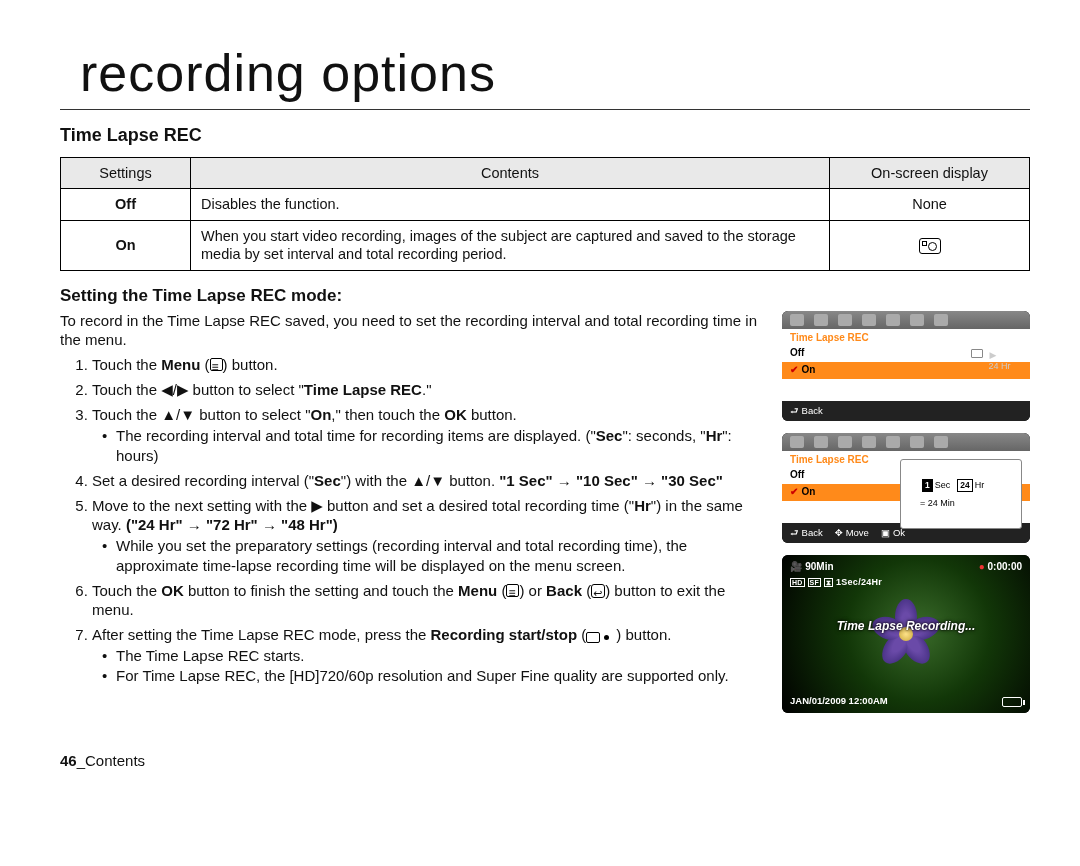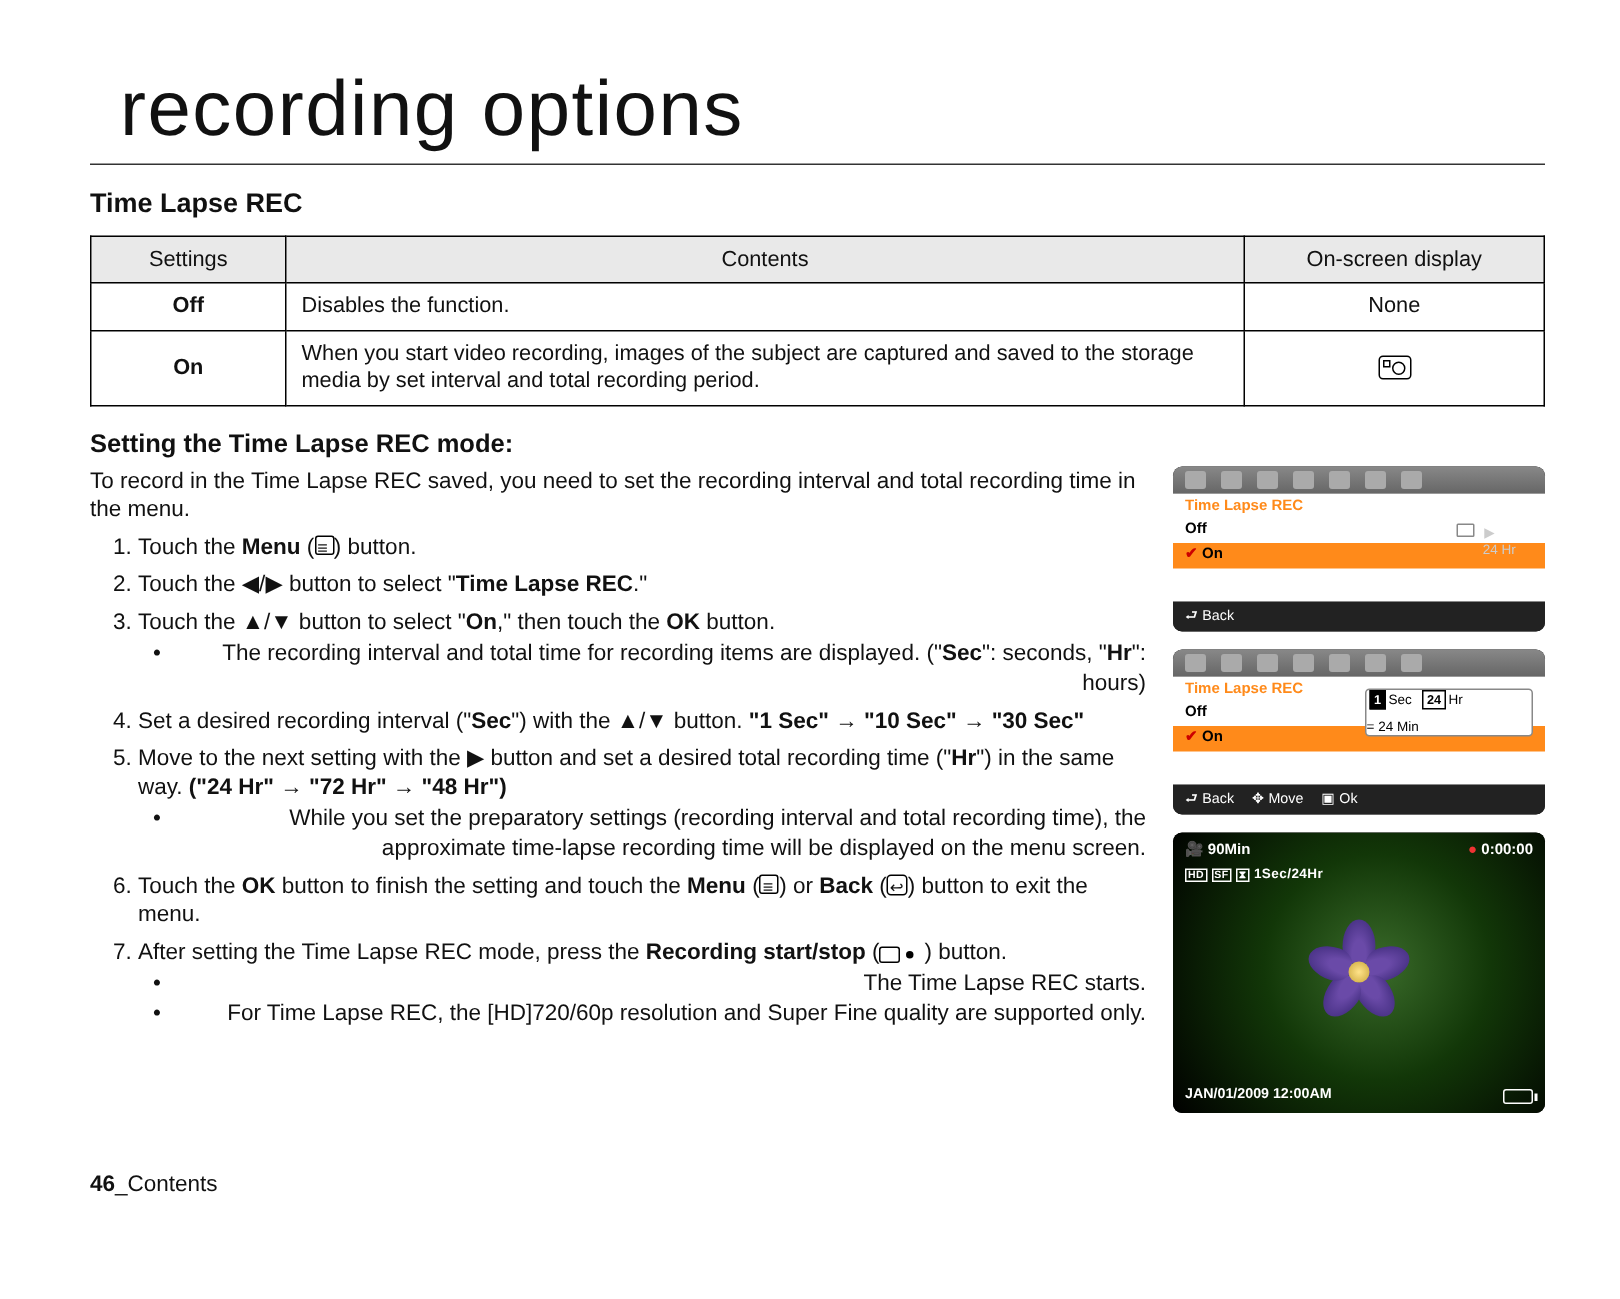--- a/index.html
+++ b/index.html
@@ -38,21 +38,21 @@
   }
   table.tlr th { background: #e9e9e9; font-weight: normal; text-align: center; }
   table.tlr td.center { text-align: center; font-weight: bold; }
   table.tlr td.center-normal { text-align: center; }
   .subhead { font-weight: bold; font-size: 17px; margin: 6px 0 4px 0; }
   .two-col { display: flex; gap: 18px; }
   .col-left { flex: 1 1 auto; }
   .col-right { width: 248px; flex: 0 0 248px; }
   ol.steps { list-style: decimal; padding-left: 32px; }
   ol.steps > li { margin: 6px 0; }
-  ol.steps > li > ul { list-style: none; padding-left: 12px; margin-top: 2px; text-align: right; }
+  ol.steps > li > ul { list-style: none; padding-left: 12px; margin-top: 2px; }
   ol.steps > li > ul > li { position: relative; padding-left: 12px; }
   ol.steps > li > ul > li::before { content: "•"; position: absolute; left: -2px; }
   .footer { margin-top: 26px; font-size: 15px; }
   .footer b { font-weight: bold; }
 
   
   .ic { display:inline-block; vertical-align:middle; }
   .ic-menu { width:13px;height:13px;border:1.5px solid #000;border-radius:2px;position:relative;top:-1px; }
   .ic-menu::before { content:"≡"; font-size:12px; position:relative; top:-3px; left:1px;}
   .ic-back { width:14px;height:14px;border:1.5px solid #000;border-radius:3px;position:relative;top:-1px;}
@@ -81,27 +81,27 @@
   .lcd-menu { background:#fff; color:#000; }
   .lcd-row { padding:2px 8px; font-weight:bold; font-size:10px;}
   .lcd-row.sel { background:#ff8a1a; color:#000; }
   .lcd-row .chk { color:#c00; margin-right:3px;}
   .lcd-side { position:relative; }
   .lcd-info { position:absolute; right:8px; top:20px; color:#ccc; font-size:9px; text-align:left;}
   .lcd-info .sec{ color:#fff; }
   .lcd-bottom { background:#222; padding:4px 8px; font-size:9.5px; display:flex; gap:12px;}
   .lcd-bottom span{display:inline-flex;align-items:center;gap:3px;}
   .popup {
-    position:absolute; right:8px; top:8px; width:112px; background:#fff; color:#000;
-    border:1px solid #888; border-radius:3px; padding:0; font-size:9px;
+    position:absolute; right:8px; top:8px; width:122px; background:#fff; color:#000;
+    border:1px solid #888; border-radius:3px; padding:19px; font-size:9px;
   }
   .popup .box{display:inline-block;border:1px solid #000;padding:0 2px;margin:0 2px;font-weight:bold;font-size:8.5px;}
   .popup .eq{margin-top:6px;}
   .lcd2-body{position:relative;height:72px;}
-  .lcd3 { position:relative; height:187px; background:radial-gradient(circle at 55% 48%, #3a6b2a 0%, #123708 45%, #000 100%);}
+  .lcd3 { position:relative; height:158px; background:radial-gradient(circle at 55% 48%, #3a6b2a 0%, #123708 45%, #000 100%);}
   .lcd3 .topinfo{position:absolute;top:6px;left:8px;right:8px;display:flex;justify-content:space-between;font-weight:bold;font-size:10px;}
   .lcd3 .reddot{color:#e33;}
   .lcd3 .tags{position:absolute;top:22px;left:8px;font-size:9px;font-weight:bold;letter-spacing:0.3px;}
   .lcd3 .banner{position:absolute;top:64px;width:100%;text-align:center;font-style:italic;font-weight:bold;font-size:12px;text-shadow:0 0 4px #000, 0 0 2px #000;}
   .lcd3 .flower{position:absolute;left:50%;top:50%;transform:translate(-50%,-50%);width:70px;height:70px;}
   .lcd3 .dt{position:absolute;left:8px;bottom:6px;font-size:9.5px;font-weight:bold;}
   .lcd3 .bat{position:absolute;right:8px;bottom:6px;width:20px;height:10px;border:1.5px solid #fff;border-radius:2px;}
   .lcd3 .bat::after{content:"";position:absolute;right:-4px;top:2px;width:2px;height:5px;background:#fff;}
   .petal{position:absolute;width:22px;height:30px;background:radial-gradient(ellipse at 50% 80%, #6a4aa8 30%, #463083 80%);border-radius:50% 50% 50% 50%/60% 60% 40% 40%;left:24px;top:20px;}
   .p1{transform:rotate(0deg) translateY(-20px);}
@@ -260,20 +260,21 @@
           <span>1Sec/24Hr</span>
         </div>
         <div class="flower">
           <div class="petal p1"></div>
             <div class="petal p2"></div>
             <div class="petal p3"></div>
             <div class="petal p4"></div>
             <div class="petal p5"></div>
           <div class="stamen"></div>
         </div>
+        <div class="banner">Time Lapse Recording...</div>
         <div class="dt">JAN/01/2009 12:00AM</div>
         <div class="bat"></div>
       </div>
     </div>
   </div>
 </div>
 
 <div class="footer">
   <b>46</b>_<span>Contents</span>
 </div>

